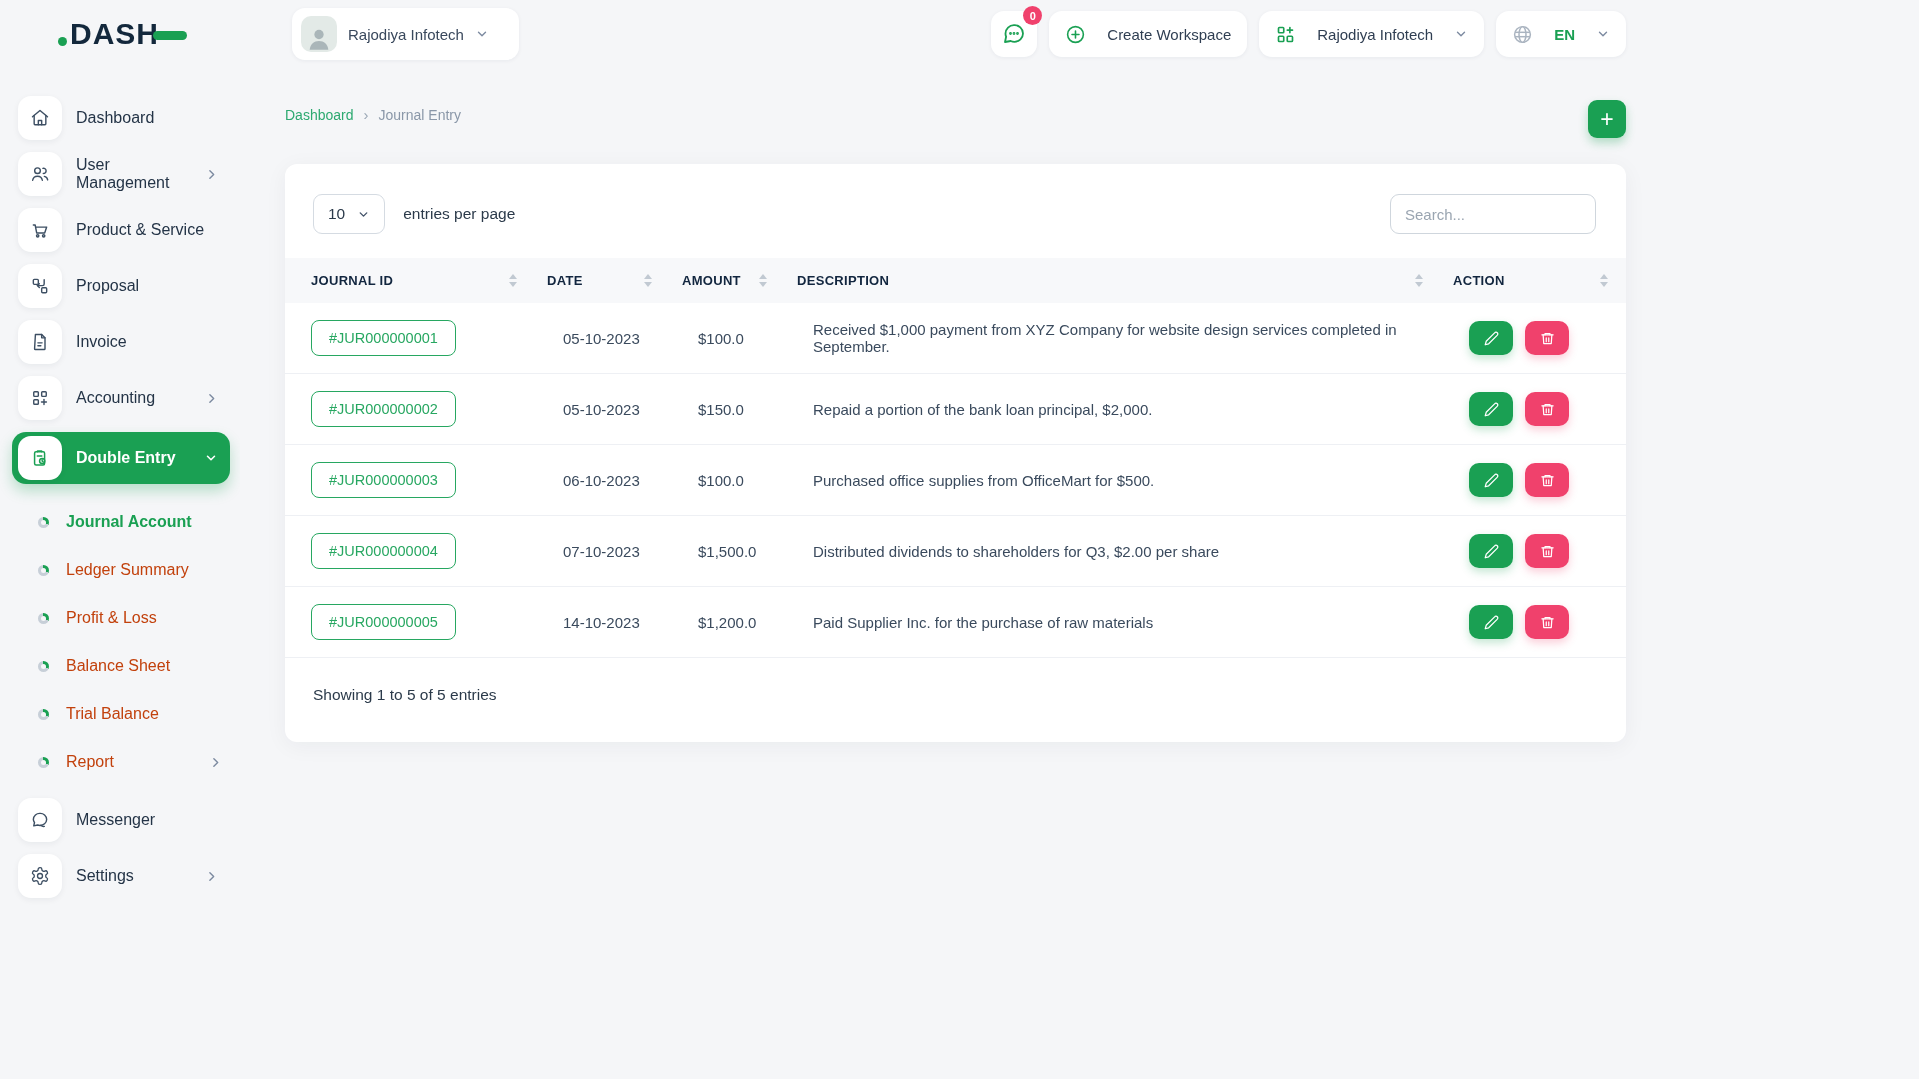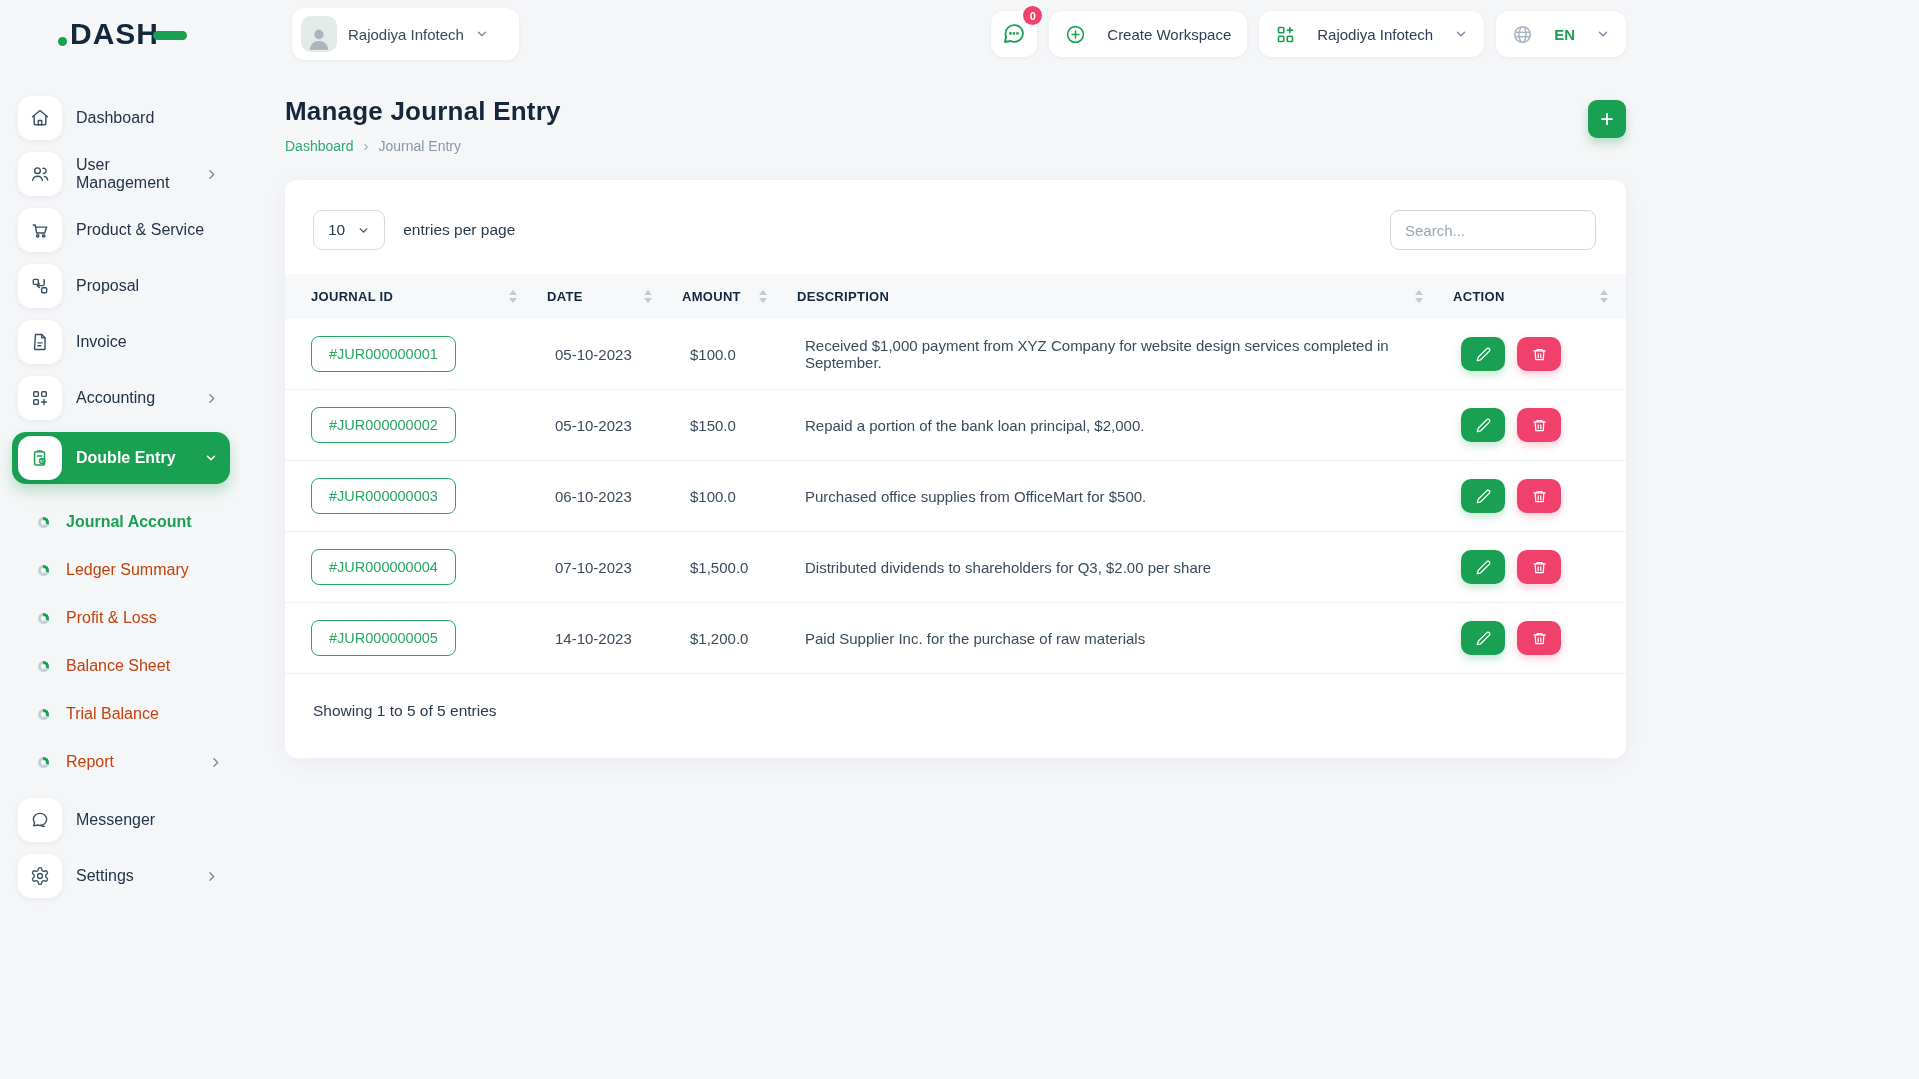--- a/index.html
+++ b/index.html
@@ -84,21 +84,21 @@
   table { width:100%; border-collapse:collapse; }
   thead tr { background:#f7f8fa; }
   th { font-size:13px; font-weight:700; color:#12263f; text-transform:uppercase; letter-spacing:.3px;
        text-align:left; padding:15px 12px; cursor:pointer; }
   th .th-inner { display:flex; align-items:center; }
   .sort { margin-left:auto; display:flex; flex-direction:column; gap:3px; padding-right:6px; }
   .sort i { display:block; width:0; height:0; border-left:4px solid transparent; border-right:4px solid transparent; }
   .sort .up { border-bottom:5px solid #c1c9d2; }
   .sort .down { border-top:5px solid #c1c9d2; }
 
-  td { padding:17px 20px; border-top:1px solid #eef0f4; font-size:15px; color:#3a4a5d; }
+  td { padding:17px 28px; border-top:1px solid #eef0f4; font-size:15px; color:#3a4a5d; }
   tbody tr:first-child td { border-top:none; }
   tbody tr:last-child td { border-bottom:1px solid #eef0f4; }
   th:first-child, td:first-child { padding-left:26px; }
 
   .jid-badge { display:inline-block; padding:9px 17px; border:1.5px solid #27a761; border-radius:8px;
                color:#27a761; font-size:14.5px; font-weight:500; cursor:pointer; background:#fff; }
   .actions { display:flex; gap:12px; }
   .act-btn { width:44px; height:34px; border:none; border-radius:10px; display:flex; align-items:center;
              justify-content:center; cursor:pointer; }
   .act-edit { background:#1aa053; box-shadow:0 4px 8px rgba(26,160,83,.25); }
@@ -345,21 +345,20 @@
         <svg width="13" height="13" viewBox="0 0 24 24" fill="none" stroke="#7c8aa0" stroke-width="2.6" stroke-linecap="round" stroke-linejoin="round">
             <polyline points="9 5 16 12 9 19"></polyline>
           </svg>
       </span>
     </div>
   </aside>
 
   <main class="main">
     <div class="page-head">
       <div>
-        <h1 class="page-title">Manage Journal Entry</h1>
         <div class="breadcrumb">
           <span class="bc-link">Dashboard</span>
           <span class="bc-sep">›</span>
           <span class="bc-current">Journal Entry</span>
         </div>
       </div>
       <button class="add-btn">+</button>
     </div>
 
     <section class="card">

